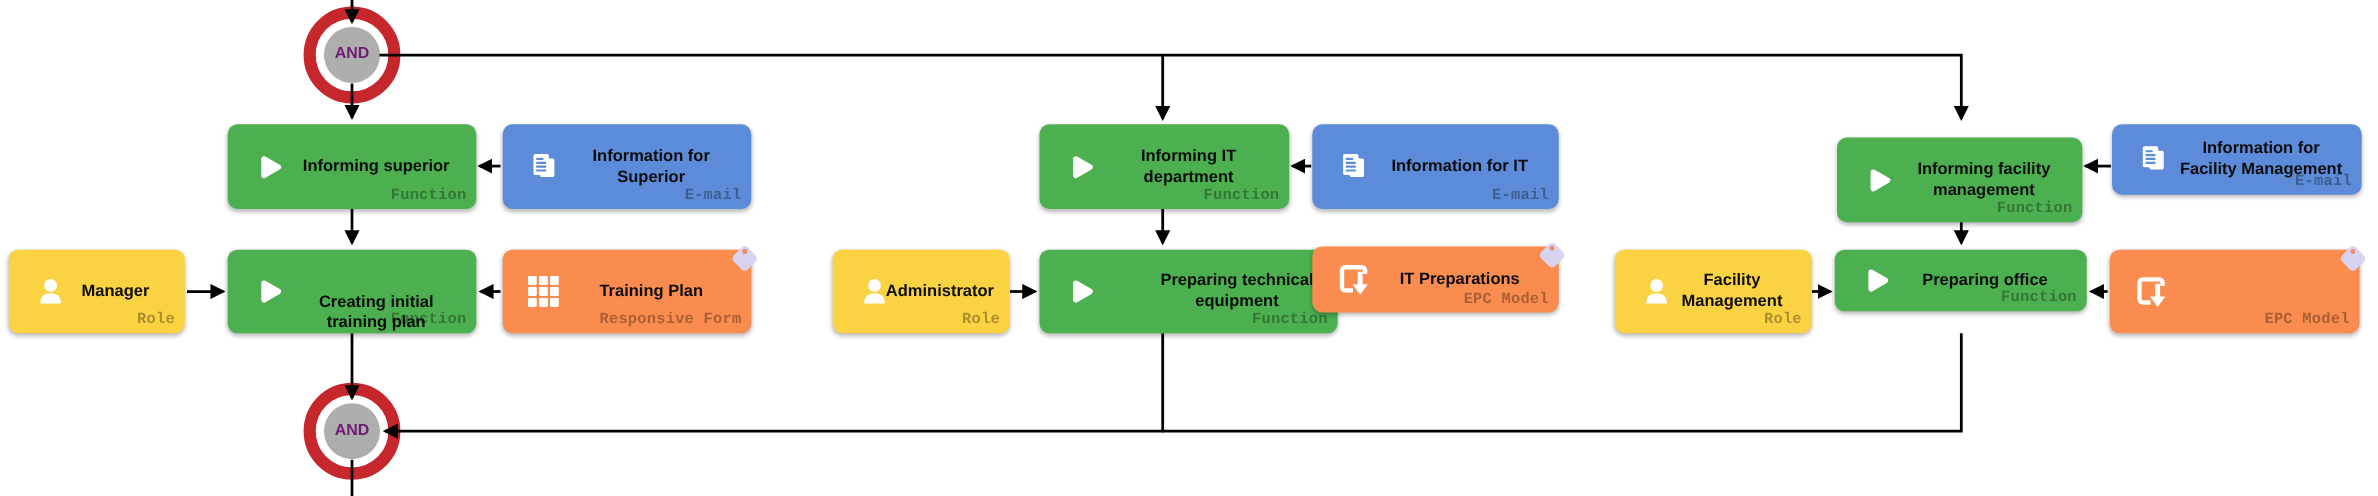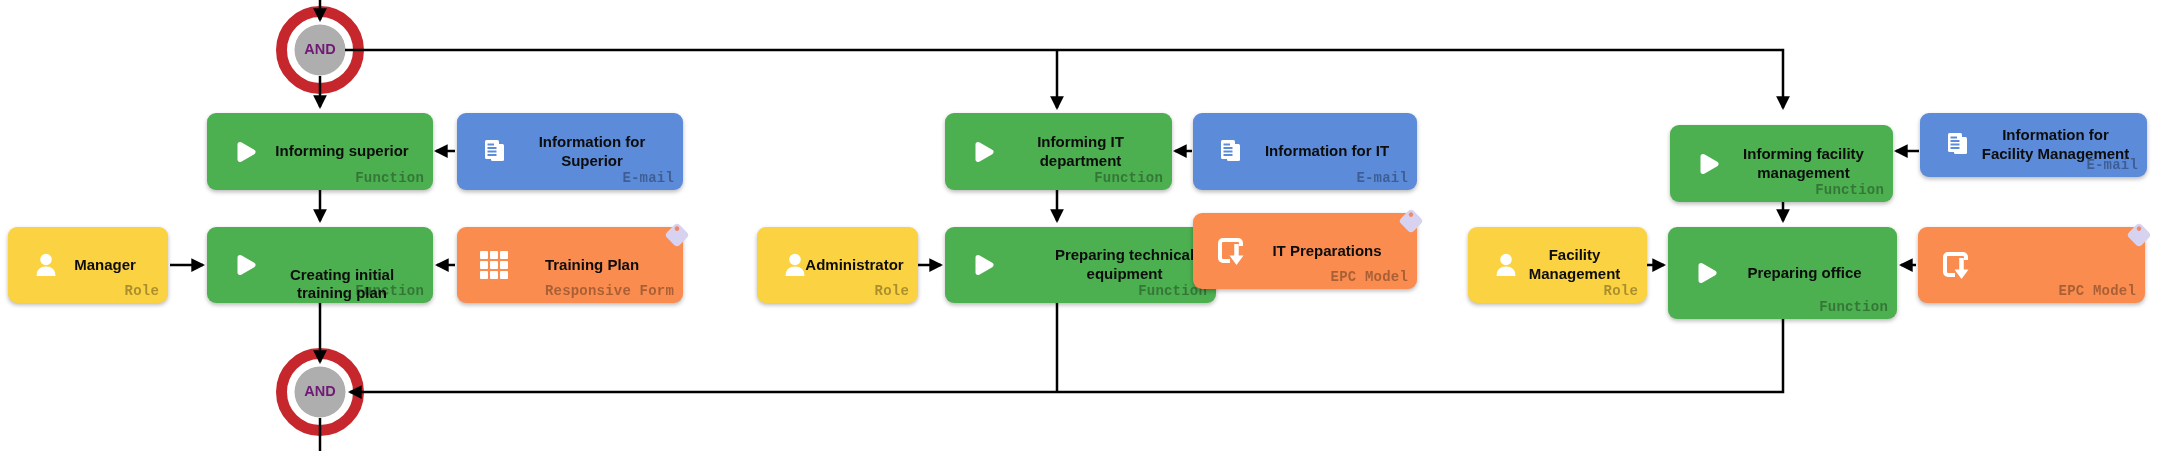--- a/index.html
+++ b/index.html
@@ -215,21 +215,21 @@
   <div class="box green" style="left:945px;top:227px;width:227px;height:76px;padding-left:44px;">
     <span class="icon">
       <svg width="32" height="32">
           <path d="M11,8.5 L24,16 L11,23.5 Z" fill="#fff" stroke="#fff" stroke-width="5" stroke-linejoin="round"></path>
         </svg>
     </span>
     <div class="label">Preparing technical equipment</div>
     <div class="type">Function</div>
   </div>
 
-  <div class="box orange" style="left:1193px;top:213px;width:224px;height:76px;">
+  <div class="box orange" style="left:1193px;top:224px;width:224px;height:60px;">
     <span class="tag">
       <svg width="34" height="34">
           <g transform="rotate(45 17 17)">
             <rect x="8" y="8" width="18" height="18" rx="4" fill="#D8D2F1"></rect>
             <circle cx="12.5" cy="12.5" r="2.2" fill="#EE8A6A"></circle>
           </g>
         </svg>
     </span>
     <span class="icon">
       <svg width="34" height="34">
@@ -247,21 +247,21 @@
     <span class="icon">
       <svg width="32" height="32">
           <circle cx="16" cy="10.5" r="5.8" fill="#fff"></circle>
           <path d="M6.5,27 q0,-9.5 9.5,-9.5 q9.5,0 9.5,9.5 z" fill="#fff"></path>
         </svg>
     </span>
     <div class="label">Facility Management</div>
     <div class="type">Role</div>
   </div>
 
-  <div class="box green" style="left:1668px;top:227px;width:229px;height:92px;">
+  <div class="box green" style="left:1668px;top:227px;width:229px;height:56px;">
     <span class="icon">
       <svg width="32" height="32">
           <path d="M11,8.5 L24,16 L11,23.5 Z" fill="#fff" stroke="#fff" stroke-width="5" stroke-linejoin="round"></path>
         </svg>
     </span>
     <div class="label">Preparing office</div>
     <div class="type">Function</div>
   </div>
 
   <div class="box orange" style="left:1918px;top:227px;width:227px;height:76px;">

